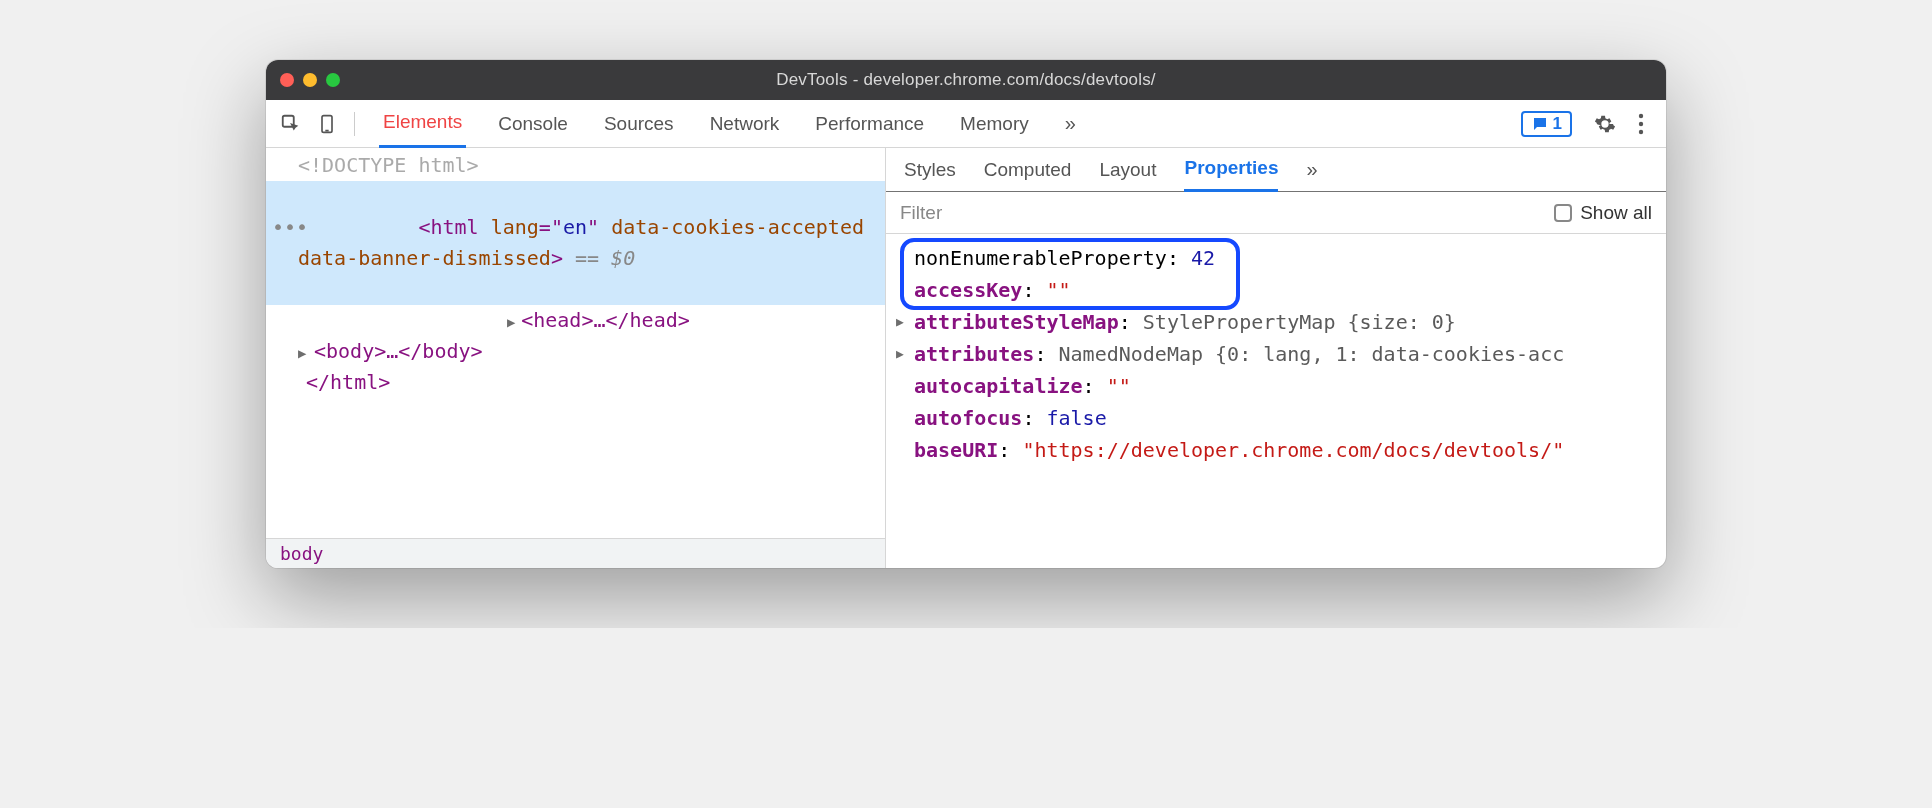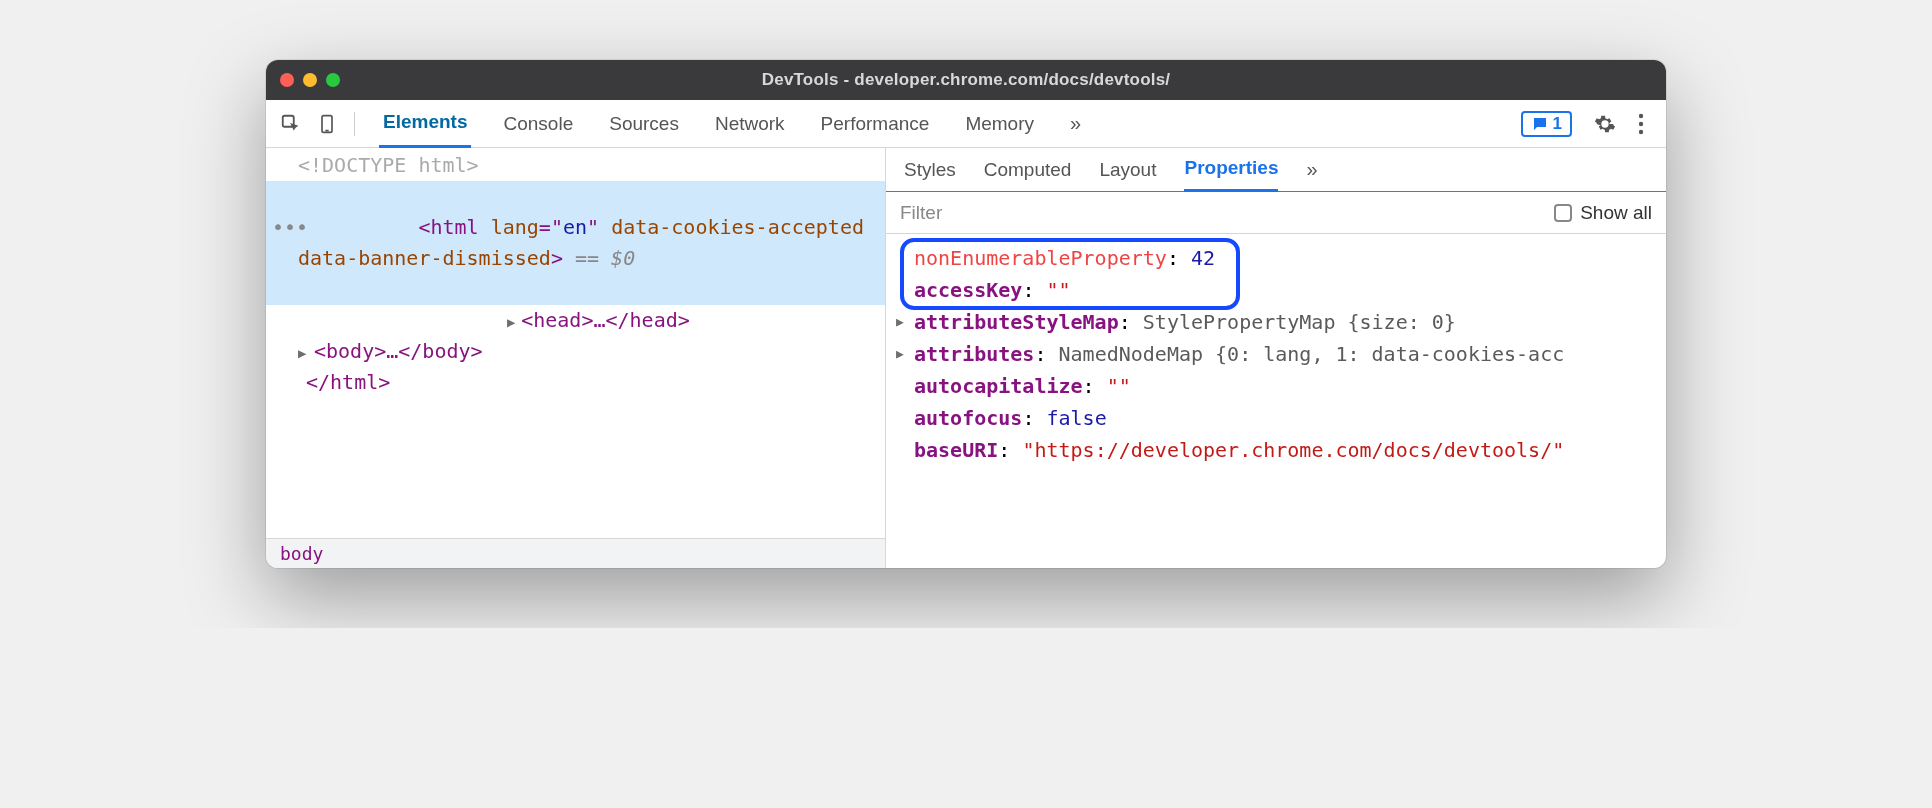--- a/index.html
+++ b/index.html
@@ -30,39 +30,39 @@
   .traffic { display: flex; gap: 9px; }
   .dot { width: 14px; height: 14px; border-radius: 50%; }
   .dot.red { background: #ff5f57; }
   .dot.yellow { background: #febc2e; }
   .dot.green { background: #28c840; }
   .title-text {
     position: absolute;
     left: 0; right: 0;
     text-align: center;
     font-size: 17px;
-    font-weight: 700;
+    font-weight: 400;
     letter-spacing: 0.2px;
     pointer-events: none;
   }
   .toolbar {
     display: flex;
     align-items: center;
     height: 48px;
     border-bottom: 1px solid #d6d6d6;
     padding: 0 10px;
     gap: 6px;
     font-size: 19px;
     color: #555;
   }
   .toolbar .icon-btn { width: 30px; height: 30px; display:flex; align-items:center; justify-content:center; color:#555; }
   .toolbar .sep { width:1px; height:24px; background:#ccc; margin:0 6px; }
   .tabs { display: flex; gap: 28px; margin-left: 12px; }
   .tab { padding: 0 4px; height: 48px; display:flex; align-items:center; cursor:pointer; color:#555; }
-  .tab.active { color:#0369a1; border-bottom: 3px solid #1a73e8; font-weight:700; }
+  .tab.active { color:#ef4444; border-bottom: 3px solid #1a73e8; font-weight:400; }
   .toolbar .spacer { flex:1; }
   .msg-badge {
     display:flex; align-items:center; gap:4px;
     border:2px solid #1a73e8; color:#1a73e8;
     border-radius:4px; padding:1px 8px; font-weight:600;
     font-size:17px;
   }
   .content { display:flex; height: 420px; }
   .left-pane { flex: 0 0 620px; border-right:1px solid #d6d6d6; display:flex; flex-direction:column; }
   .dom-tree {
@@ -103,21 +103,21 @@
   .showall { display:flex; align-items:center; gap:8px; font-size:19px; color:#333; }
   .chk { width:18px; height:18px; border:2px solid #888; border-radius:4px; }
   .props {
     flex:1; overflow:hidden; padding:8px 12px 8px 28px;
     font-family: Menlo, Consolas, monospace; font-size:20px; line-height:1.6;
     white-space: nowrap;
   }
   .prop-line { position:relative; }
   .prop-line .tri { position:absolute; left:-18px; top:6px; color:#6e6e6e; font-size:13px; }
   .prop-name { color:#881280; font-weight:600; }
-  .prop-name.dim { color:#ef4444; font-weight:500; }
+  .prop-name.dim { color:#000000; font-weight:500; }
   .prop-val-num { color:#1a1aa8; }
   .prop-val-str { color:#c41a16; }
   .prop-val-obj { color:#5a5a5a; }
   .prop-val-bool { color:#1a1aa8; }
   .highlight-box {
     position:absolute; border:4px solid #1549ff; border-radius:14px;
     pointer-events:none;
   }
   .props-wrap { position:relative; flex:1; overflow:hidden; }
   .more-chevron { font-size:20px; color:#555; }

